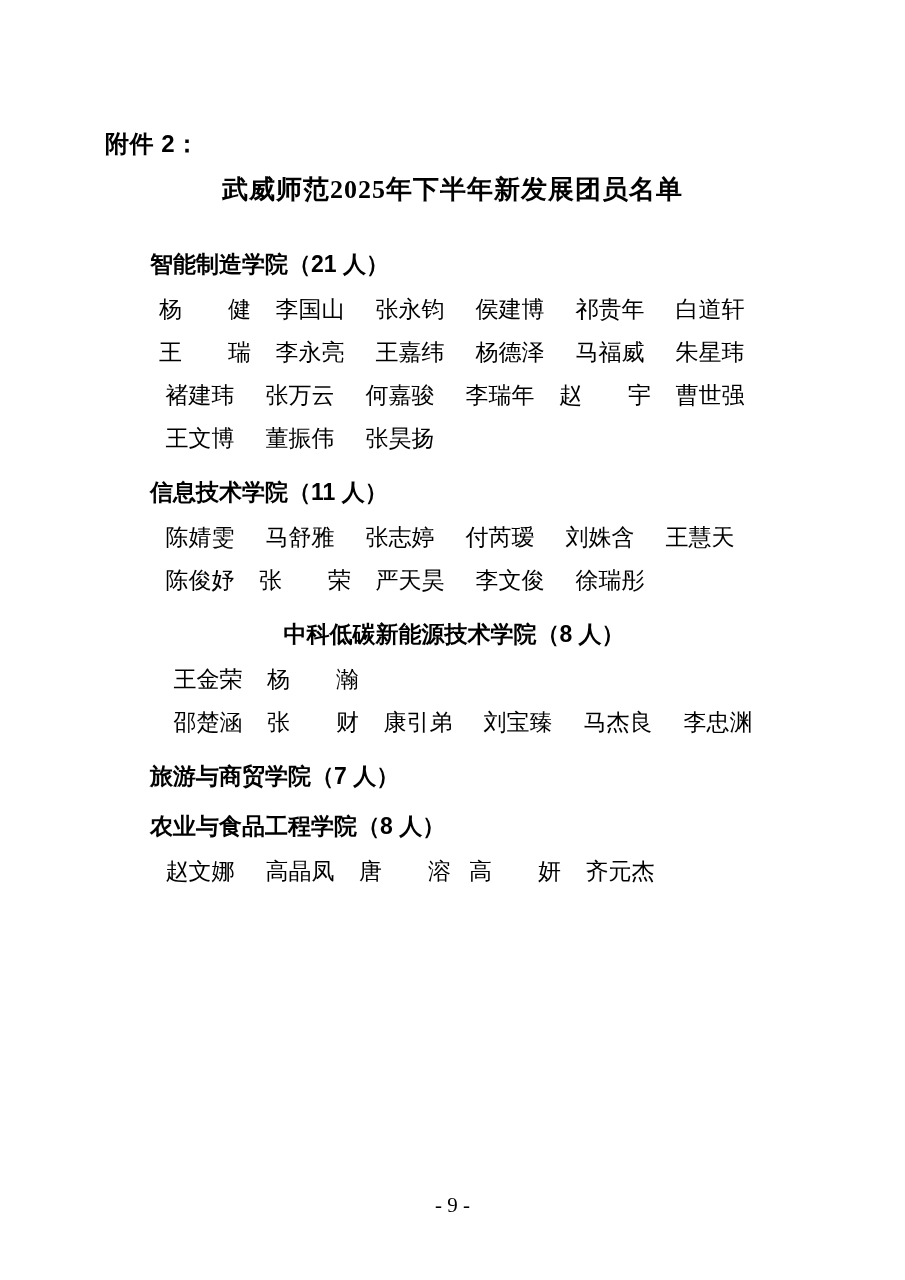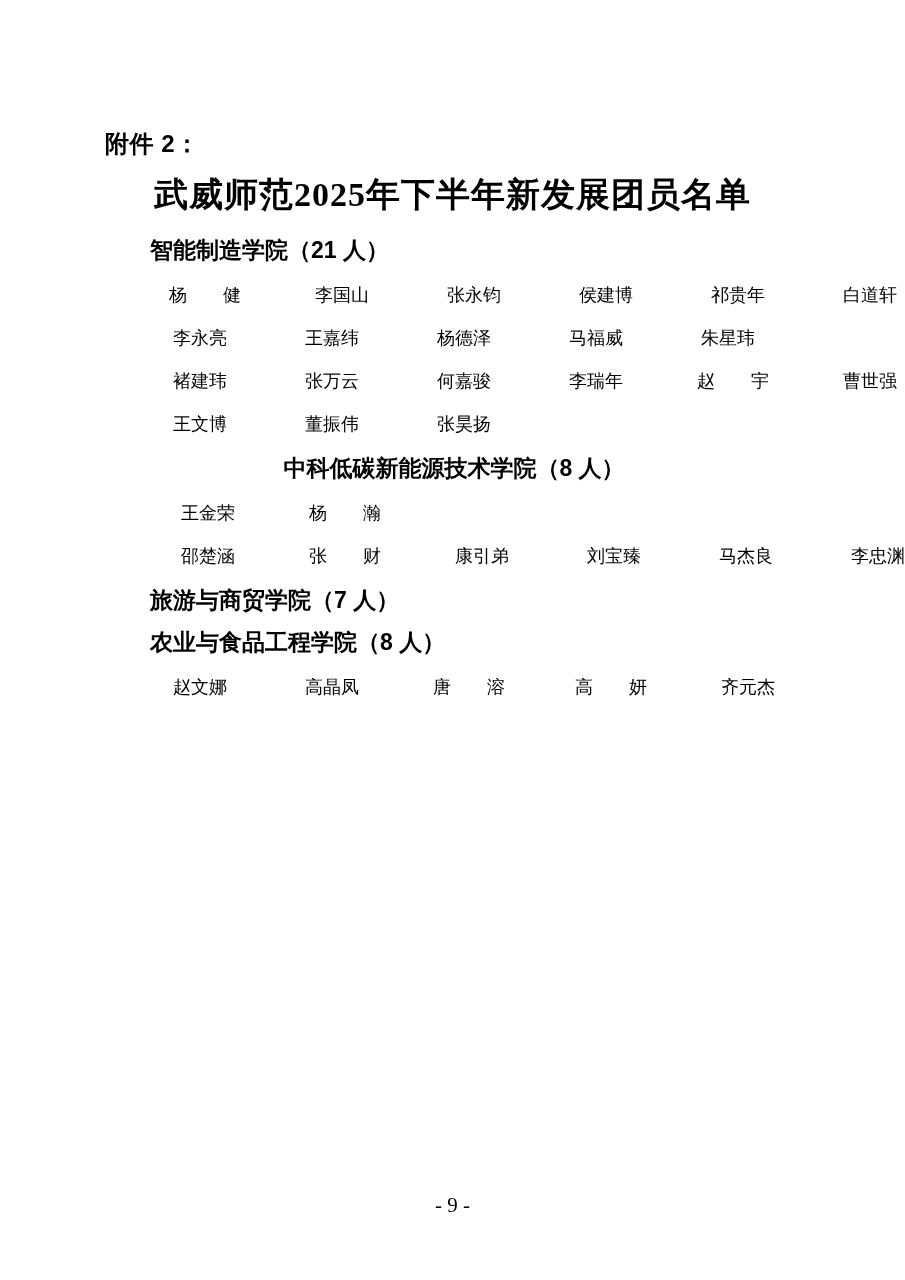--- a/index.html
+++ b/index.html
@@ -31,53 +31,52 @@
     font-weight: bold;
     letter-spacing: 0.5px;
     font-family: "Liberation Sans", "DejaVu Sans", sans-serif;
   }
   .doc-title {
     position: absolute;
     left: 0;
     right: 0;
     top: 172px;
     text-align: center;
-    font-size: 34px;
+    font-size: 26px;
     font-weight: bold;
     letter-spacing: 1px;
     font-family: "Liberation Serif", "DejaVu Serif", serif;
   }
   .content {
     position: absolute;
     left: 150px;
     top: 232px;
     width: 600px;
   }
   .dept-heading {
     font-size: 23px;
     font-weight: bold;
     font-family: "Liberation Sans", "DejaVu Sans", sans-serif;
-    margin: 0 0 6px 0;
+    margin: 14px 0 6px 0;
     line-height: 36px;
     white-space: nowrap;
   }
   .dept-heading.indent {
     margin-left: 8px;
     text-align: center;
   }
   .name-rows {
     margin: 0 0 4px 0;
   }
   .name-row {
     display: flex;
     line-height: 43px;
-    font-size: 18px;
+    font-size: 23px;
     font-family: "Liberation Sans", "DejaVu Sans", sans-serif;
     white-space: nowrap;
-    gap: 32px;
   }
   .name-row.indent {
     padding-left: 8px;
   }
   .name-cell {
     width: 100px;
     flex: 0 0 100px;
     display: flex;
     justify-content: center;
     box-sizing: border-box;
@@ -112,38 +111,59 @@
         <div class="name-rows">
           <div class="name-row">
             <div class="name-cell wide">杨　　健</div>
             <div class="name-cell">李国山</div>
             <div class="name-cell">张永钧</div>
             <div class="name-cell">侯建博</div>
             <div class="name-cell">祁贵年</div>
             <div class="name-cell">白道轩</div>
           </div>
           <div class="name-row">
+            <div class="name-cell wide">王　　瑞</div>
             <div class="name-cell">李永亮</div>
             <div class="name-cell">王嘉纬</div>
             <div class="name-cell">杨德泽</div>
             <div class="name-cell">马福威</div>
             <div class="name-cell">朱星玮</div>
           </div>
           <div class="name-row">
             <div class="name-cell">褚建玮</div>
             <div class="name-cell">张万云</div>
             <div class="name-cell">何嘉骏</div>
             <div class="name-cell">李瑞年</div>
             <div class="name-cell wide">赵　　宇</div>
             <div class="name-cell">曹世强</div>
           </div>
           <div class="name-row">
             <div class="name-cell">王文博</div>
             <div class="name-cell">董振伟</div>
             <div class="name-cell">张昊扬</div>
+          </div>
+        </div>
+      </div>
+      <div>
+        <div class="dept-heading">信息技术学院（11 人）</div>
+        <div class="name-rows">
+          <div class="name-row">
+            <div class="name-cell">陈婧雯</div>
+            <div class="name-cell">马舒雅</div>
+            <div class="name-cell">张志婷</div>
+            <div class="name-cell">付芮瑷</div>
+            <div class="name-cell">刘姝含</div>
+            <div class="name-cell">王慧天</div>
+          </div>
+          <div class="name-row">
+            <div class="name-cell">陈俊妤</div>
+            <div class="name-cell wide">张　　荣</div>
+            <div class="name-cell">严天昊</div>
+            <div class="name-cell">李文俊</div>
+            <div class="name-cell">徐瑞彤</div>
           </div>
         </div>
       </div>
       <div>
         <div class="dept-heading indent">中科低碳新能源技术学院（8 人）</div>
         <div class="name-rows">
           <div class="name-row indent">
             <div class="name-cell">王金荣</div>
             <div class="name-cell wide">杨　　瀚</div>
           </div>

